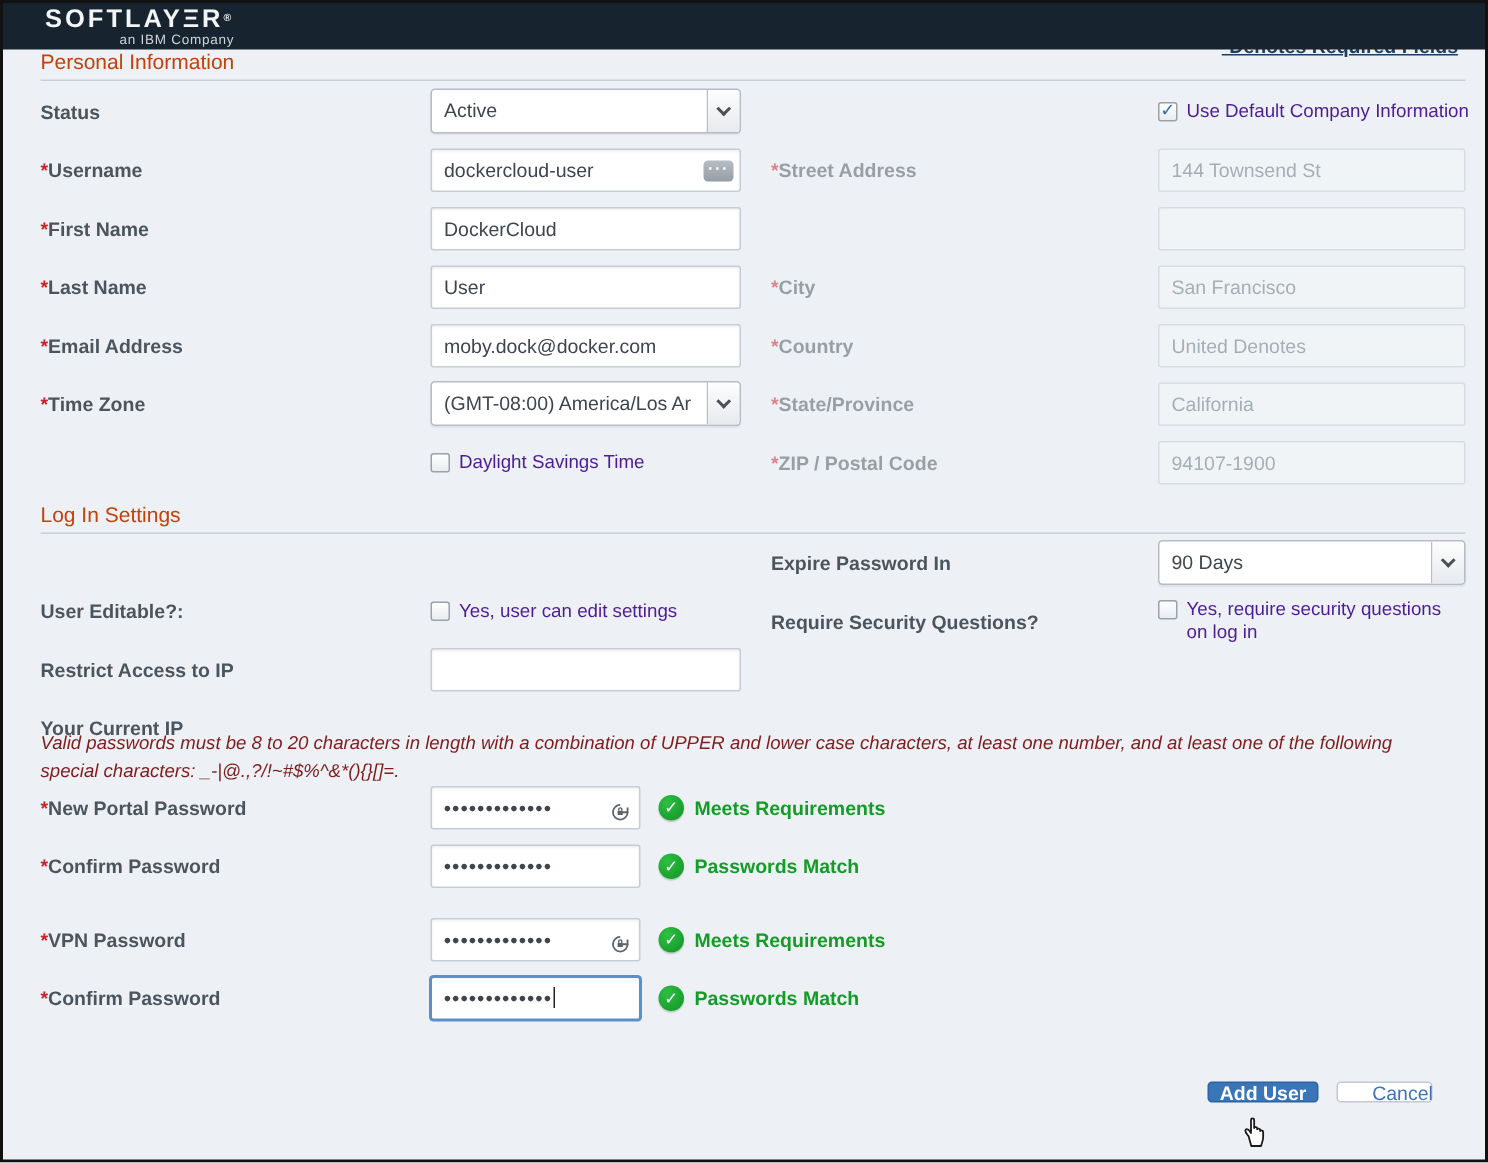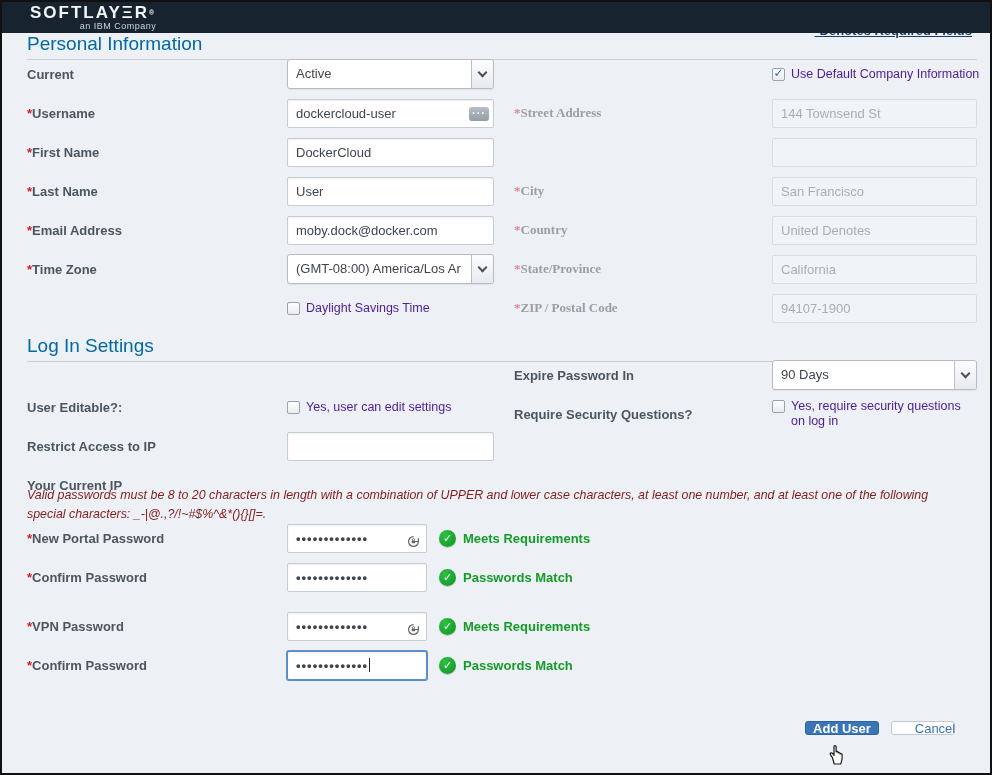--- a/index.html
+++ b/index.html
@@ -18,21 +18,21 @@
     position:absolute; top:0; left:0; right:0; height:31px; z-index:2;
     background:#17242f; color:#fff;
   }
   .logo-wrap { position:absolute; left:28px; top:2px; text-align:right; }
   .logo-text { font-size:17px; font-weight:bold; letter-spacing:2px; color:#f2f4f6; line-height:17px; }
   .logo-reg { font-size:7px; vertical-align:top; color:#f2f4f6; }
   .logo-sub { font-size:9px; color:#ccd4da; letter-spacing:0.5px; line-height:10px; }
   
   .section-head {
     position:absolute; left:25px; width:950px;
-    font-size:19px; color:#0369a1; padding-bottom:4px;
+    font-size:14px; color:#c2410c; padding-bottom:4px;
     border-bottom:1px solid #c9cfd6;
   }
   #personal-head { top:31px; }
   #login-head { top:333px; }
   
   .col-grid {
     position:absolute; display:grid; row-gap:9px;
     grid-auto-rows:minmax(30px,auto); align-items:center;
   }
   #personal-left  { left:25px;  top:57px; grid-template-columns:260px 207px; }
@@ -41,21 +41,21 @@
   #login-right    { left:512px; top:358px; grid-template-columns:258px 205px; }
   .pw-grid {
     position:absolute; left:25px; display:grid; row-gap:10px;
     grid-template-columns:260px 140px auto; grid-auto-rows:29px; align-items:center;
   }
   #pw-group-1 { top:522px; }
   #pw-group-2 { top:610px; }
   
   .lbl { font-size:13px; font-weight:bold; color:#4c555e; }
   .lbl .req { color:#cc2027; }
-  .lbl.muted { opacity:0.52;font-family:Liberation Serif, serif; }
+  .lbl.muted { opacity:0.52; }
   
   .input {
     position:relative; height:29px; background:#fff;
     border:1px solid #c7cdd4; border-radius:2px;
     box-shadow:inset 0 1px 2px rgba(0,0,0,0.07);
     font-size:13px; color:#3e454d; line-height:27px; padding:0 8px;
     white-space:nowrap; overflow:hidden;
   }
   .input.disabled { background:#f1f4f7; border-color:#d8dde3; color:#a6aeb6; box-shadow:none; }
   .input.pw { font-weight:bold; letter-spacing:1px; padding-right:24px; }
@@ -129,21 +129,21 @@
   <div class="topbar">
     <div class="logo-wrap">
       <div class="logo-text"><span>SOFTLAYΞR</span><span class="logo-reg">®</span></div>
       <div class="logo-sub">an IBM Company</div>
     </div>
   </div>
 
   <div class="section-head" id="personal-head">Personal Information</div>
 
   <div class="col-grid" id="personal-left">
-    <div class="lbl"><span>Current</span></div>
+    <div class="lbl"><span>Status</span></div>
     <div class="select">
       <span>Active</span>
       <span class="sel-arrow">
           <i class="chev"></i>
         </span>
     </div>
 
     <div class="lbl"><span class="req">*</span><span>Username</span></div>
     <div class="input">
       <span>dockercloud-user</span>

